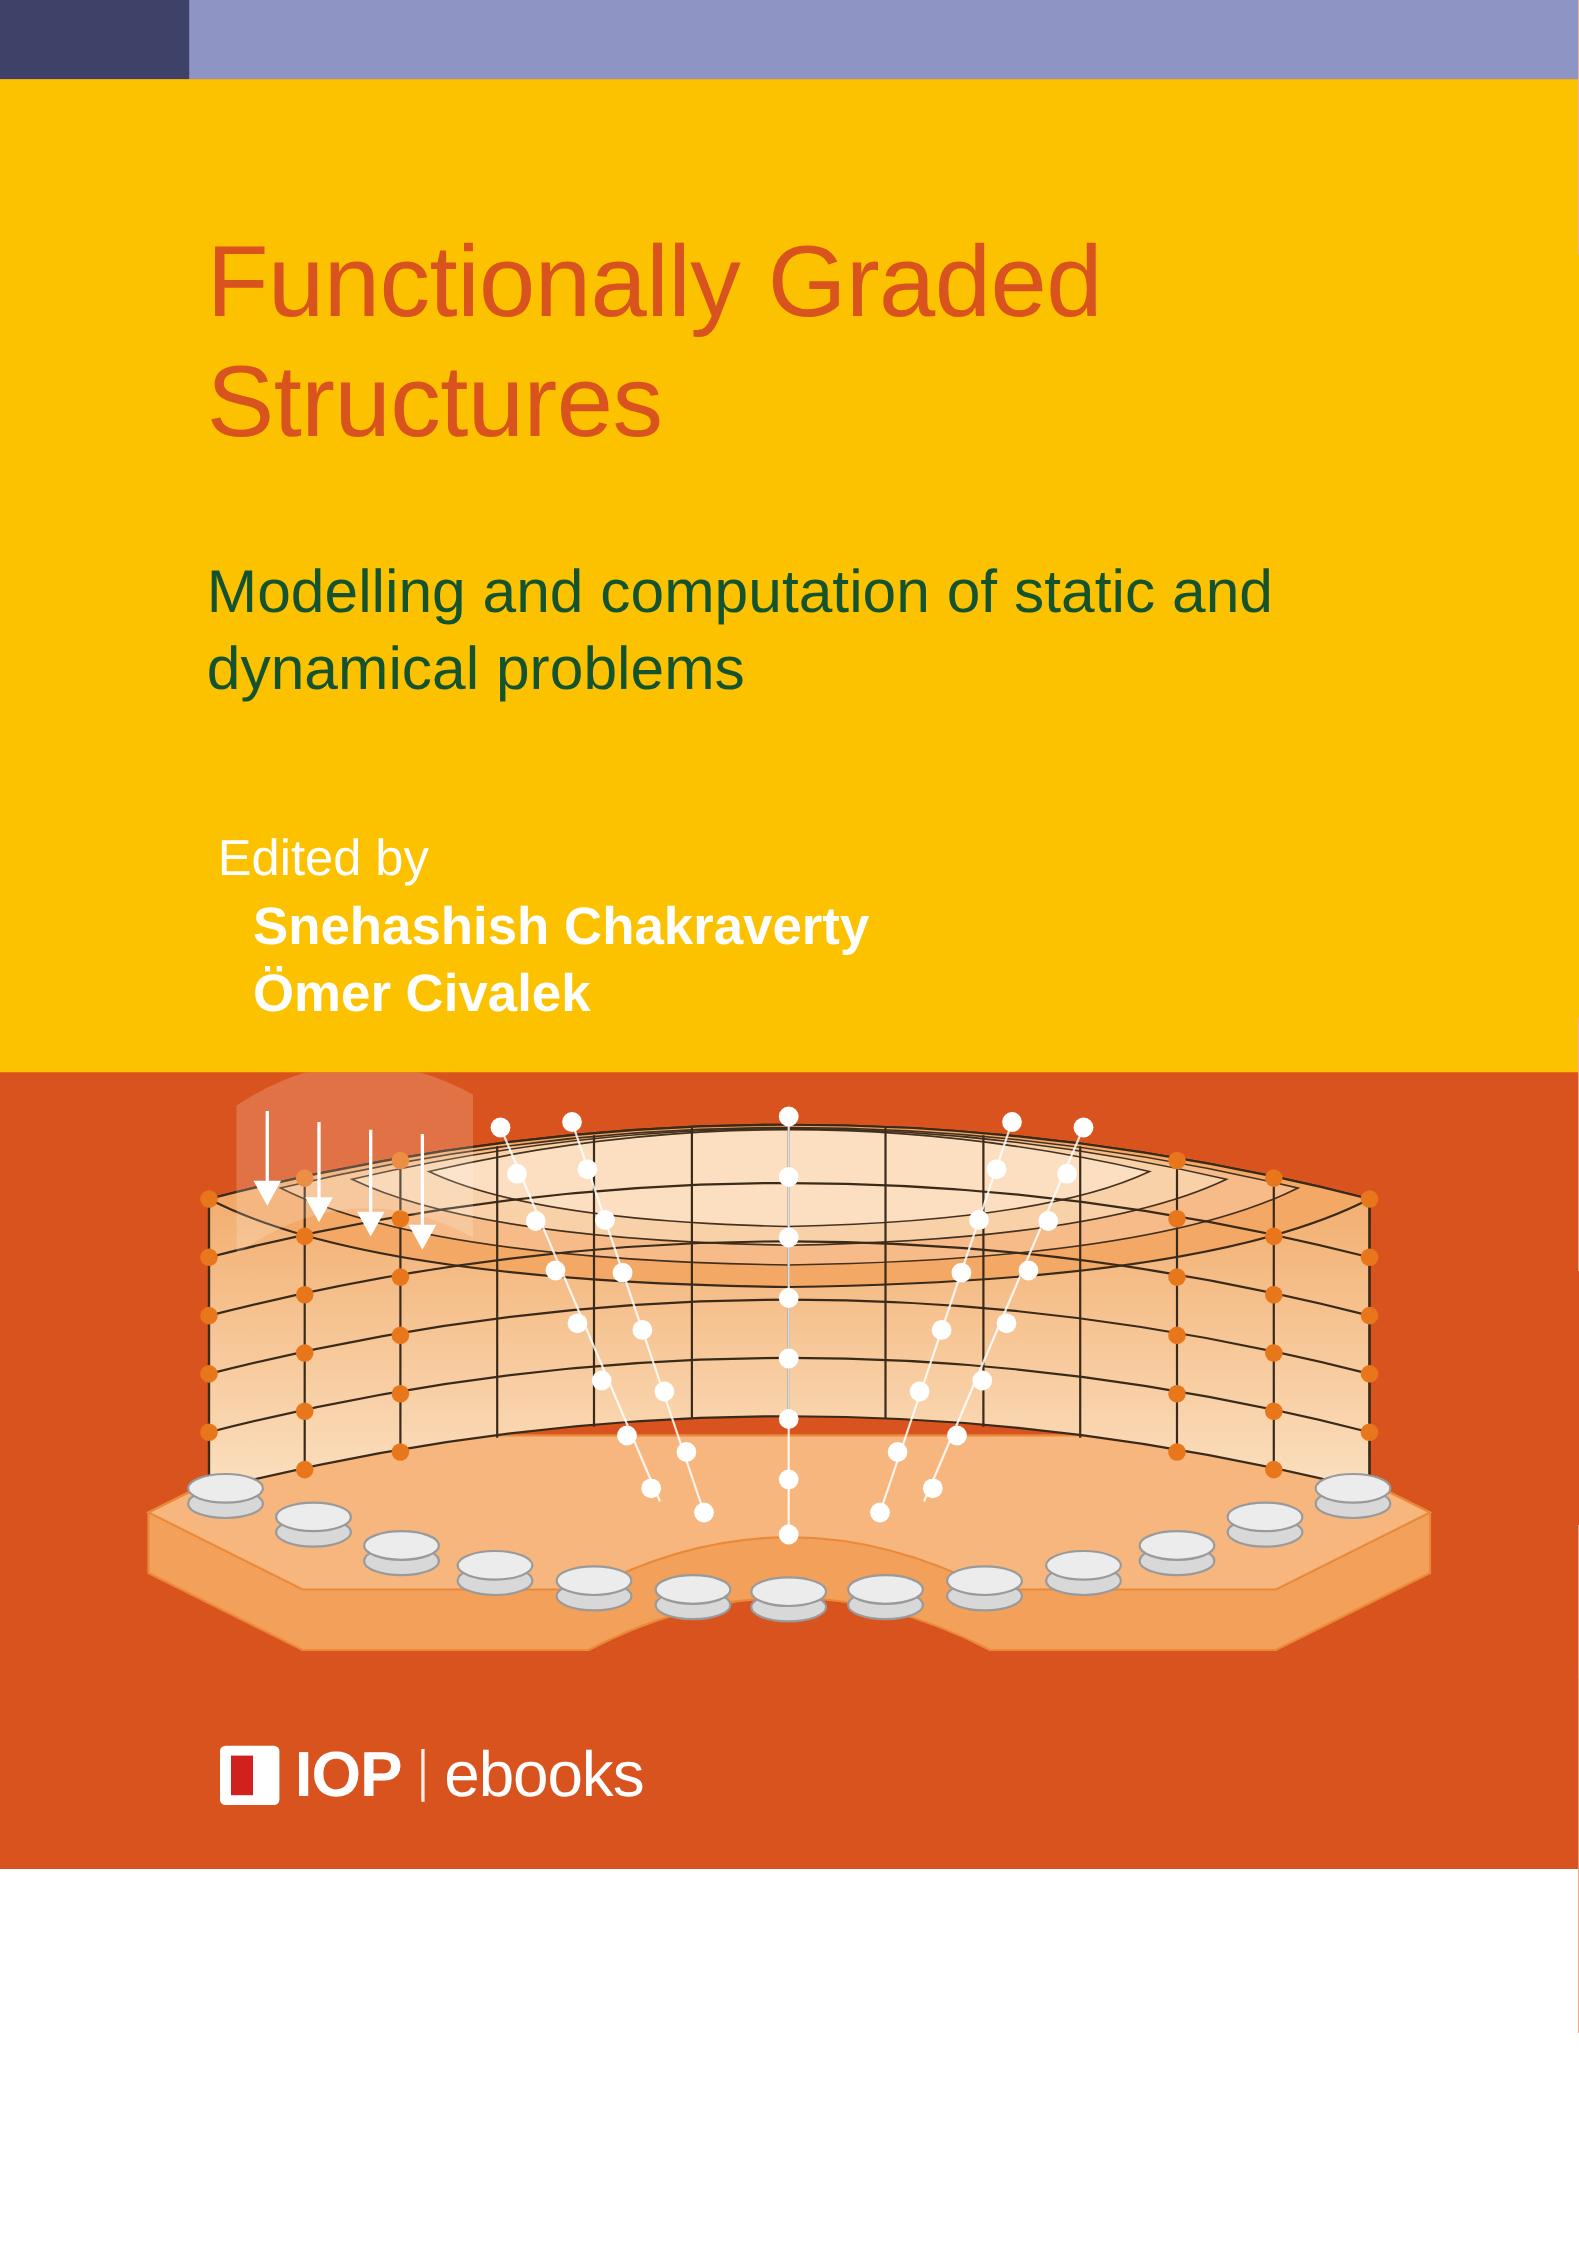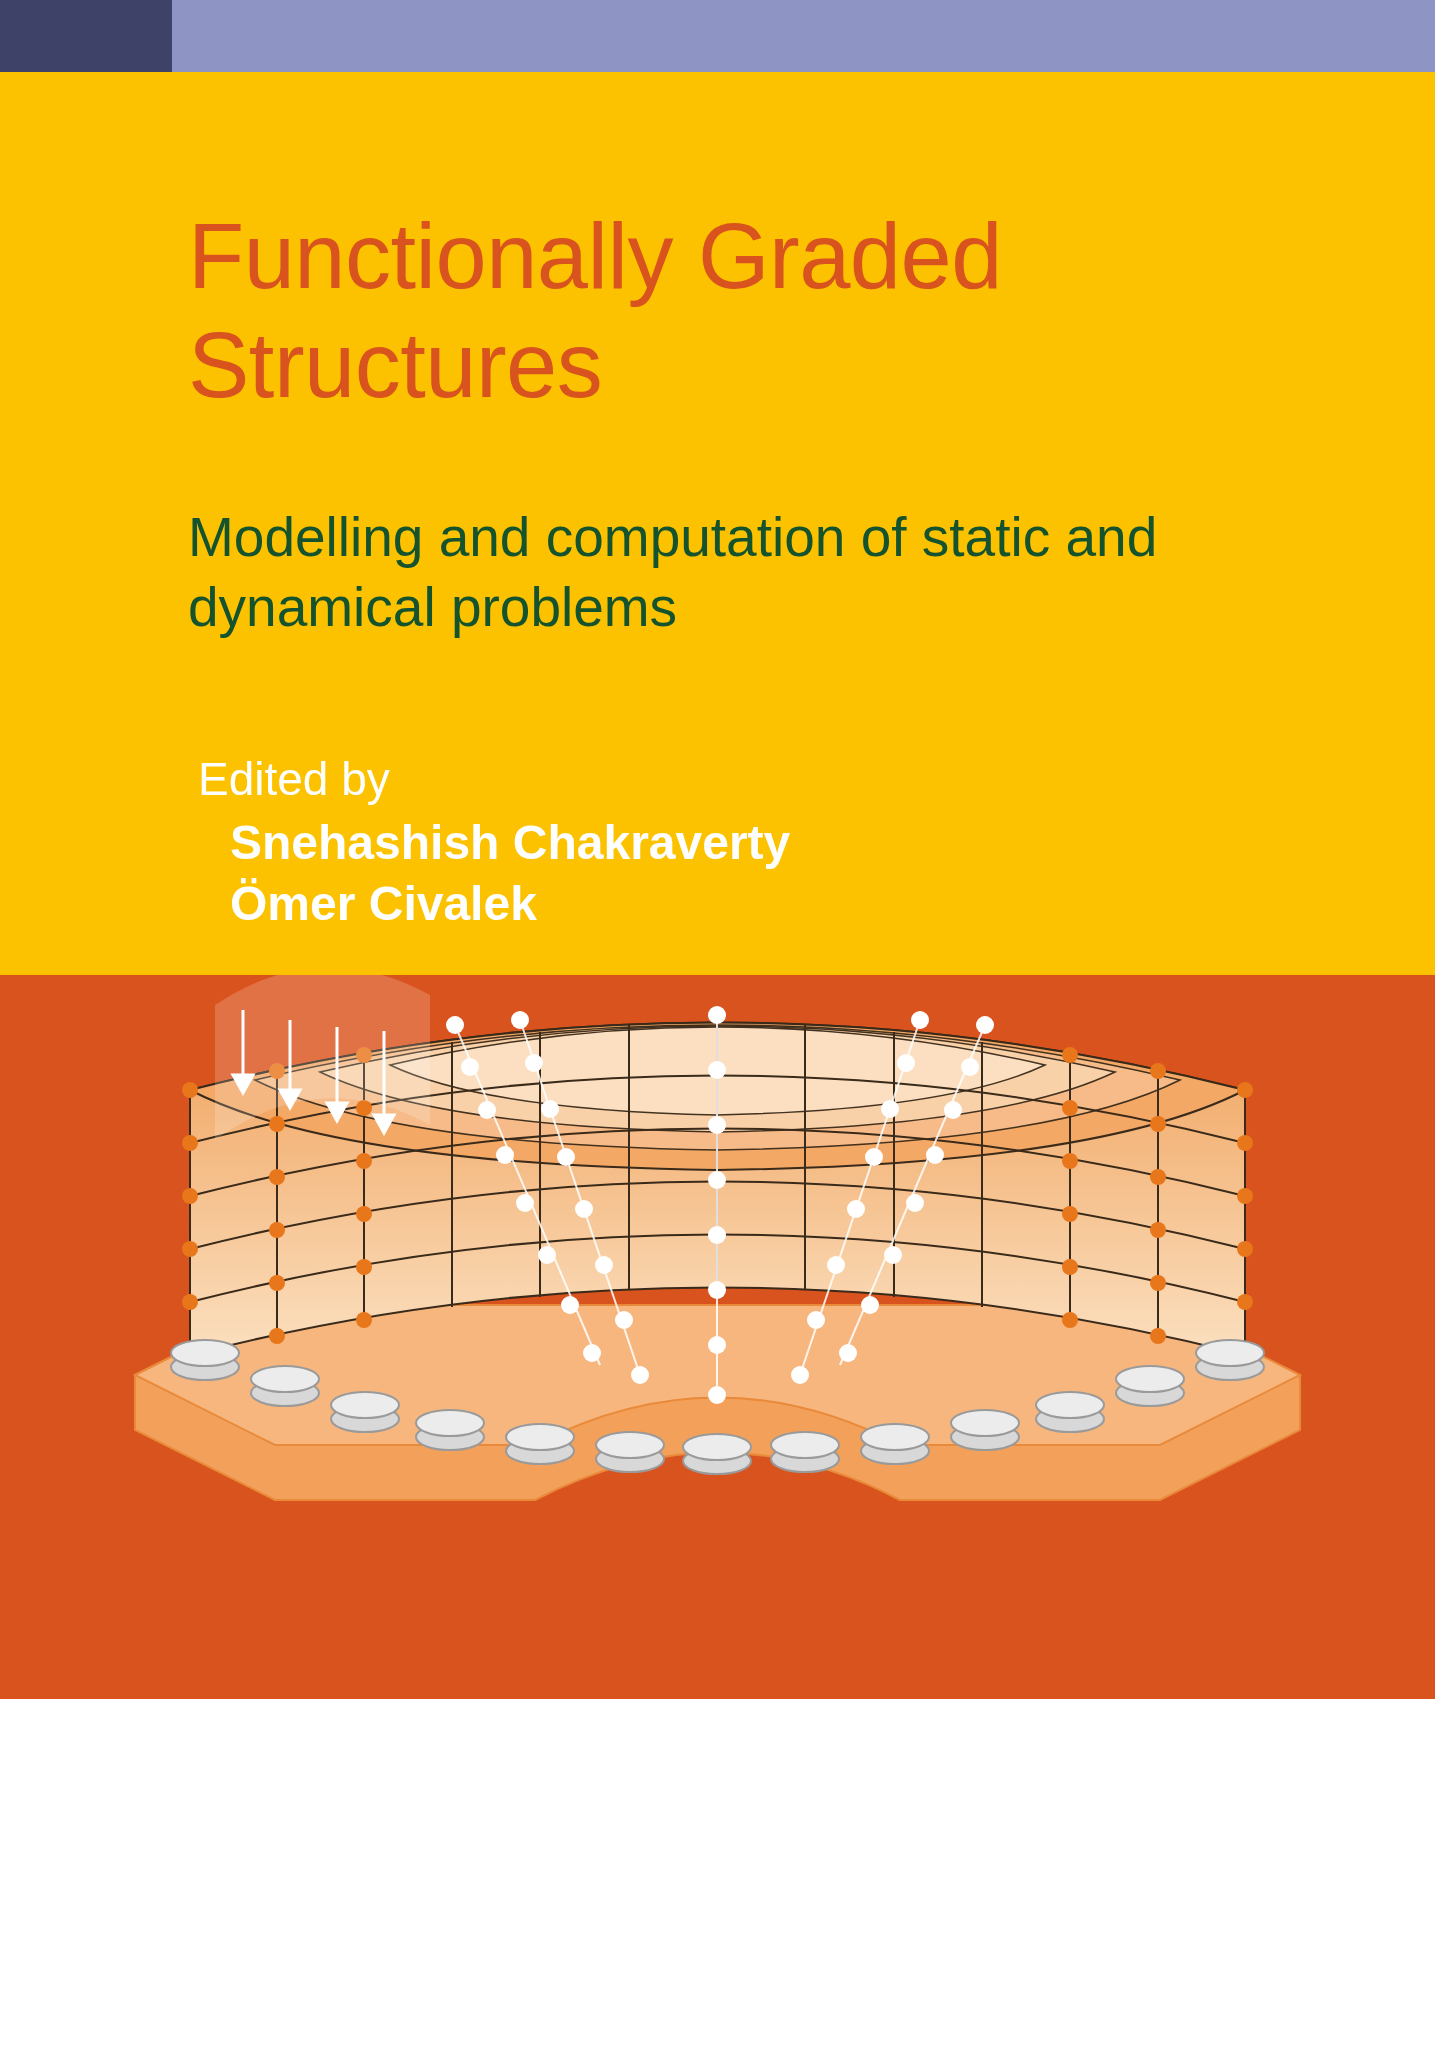--- a/index.html
+++ b/index.html
@@ -346,14 +346,22 @@
             <ellipse cx="1070" cy="430" rx="34" ry="13" fill="#ececec"></ellipse>
           <ellipse cx="1150" cy="418" rx="34" ry="13"></ellipse>
             <ellipse cx="1150" cy="404" rx="34" ry="13" fill="#ececec"></ellipse>
           <ellipse cx="1230" cy="392" rx="34" ry="13"></ellipse>
             <ellipse cx="1230" cy="378" rx="34" ry="13" fill="#ececec"></ellipse>
         </g>
       </g>
     </svg>
   </div>
 
+  <div class="footer">
+    <div class="logo">
+      <div class="logo-mark"></div>
+      <div class="logo-iop">IOP</div>
+      <div class="logo-sep"></div>
+      <div class="logo-ebooks">ebooks</div>
+    </div>
+  </div>
 
 </div>
 
 </body></html>

